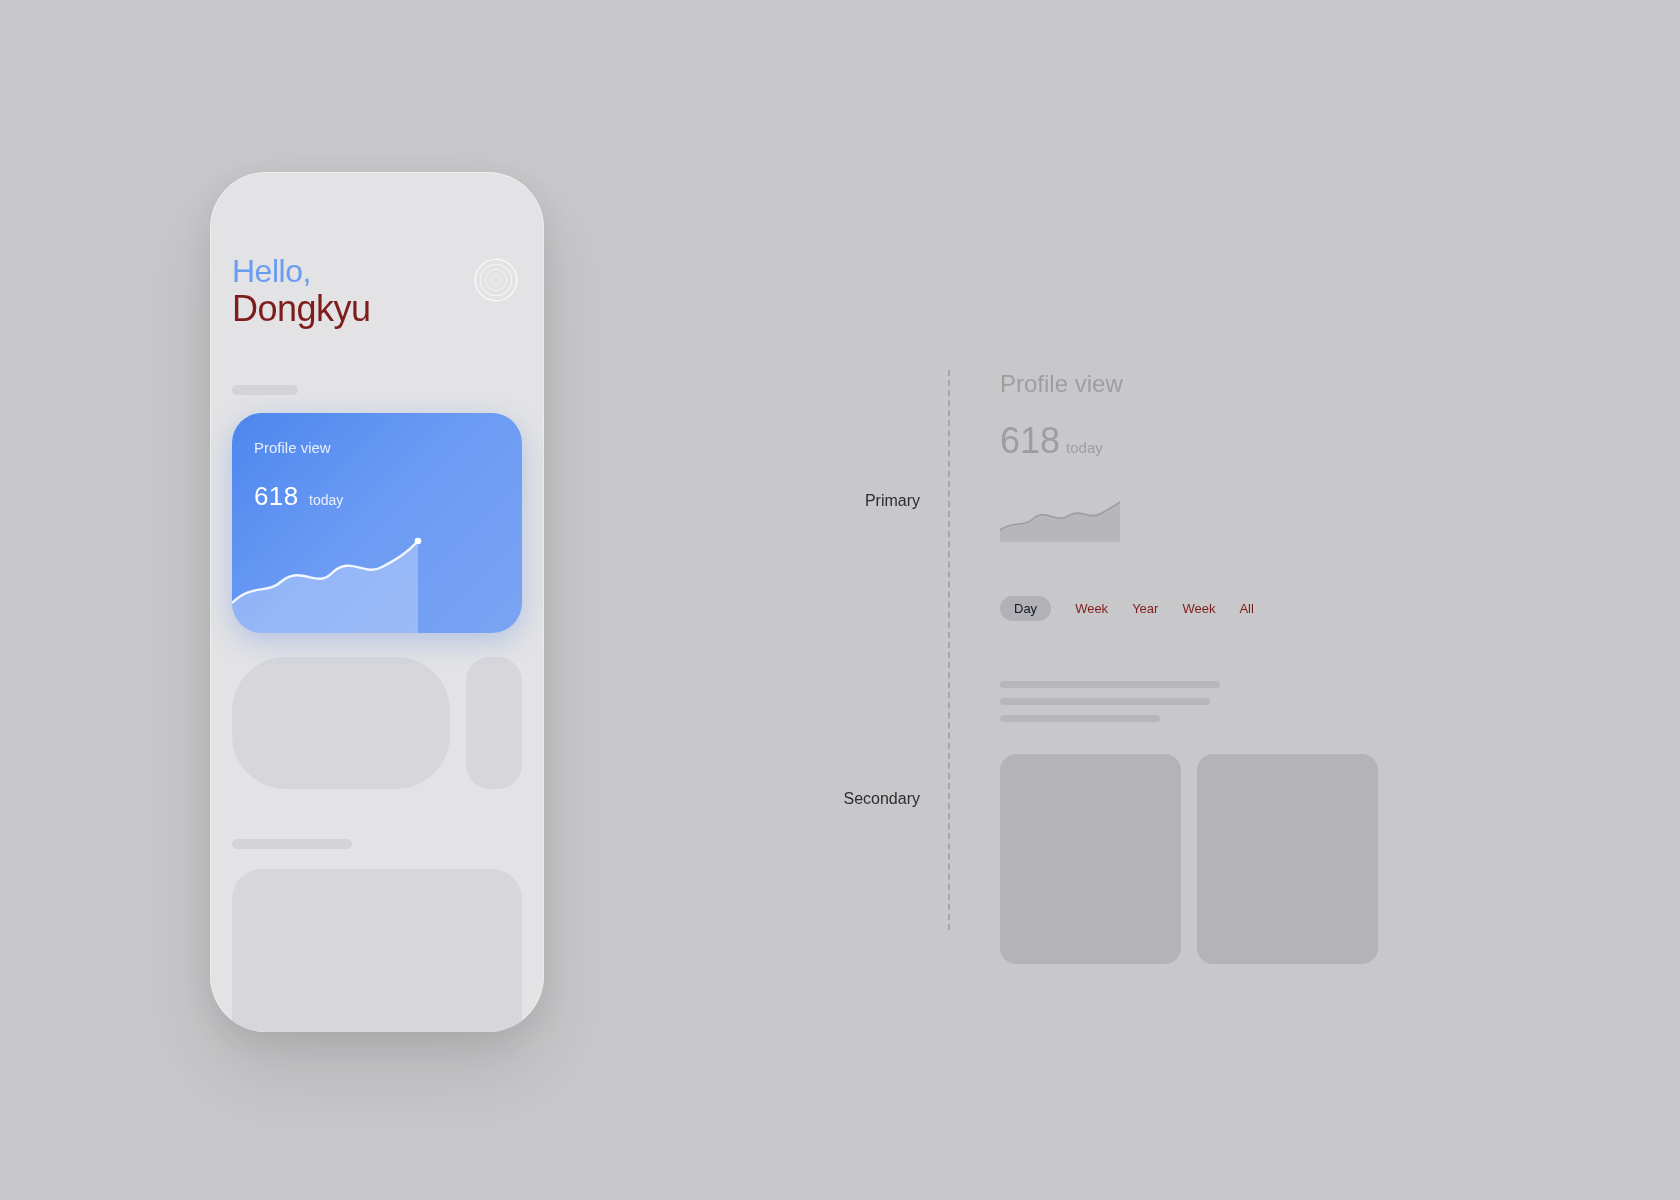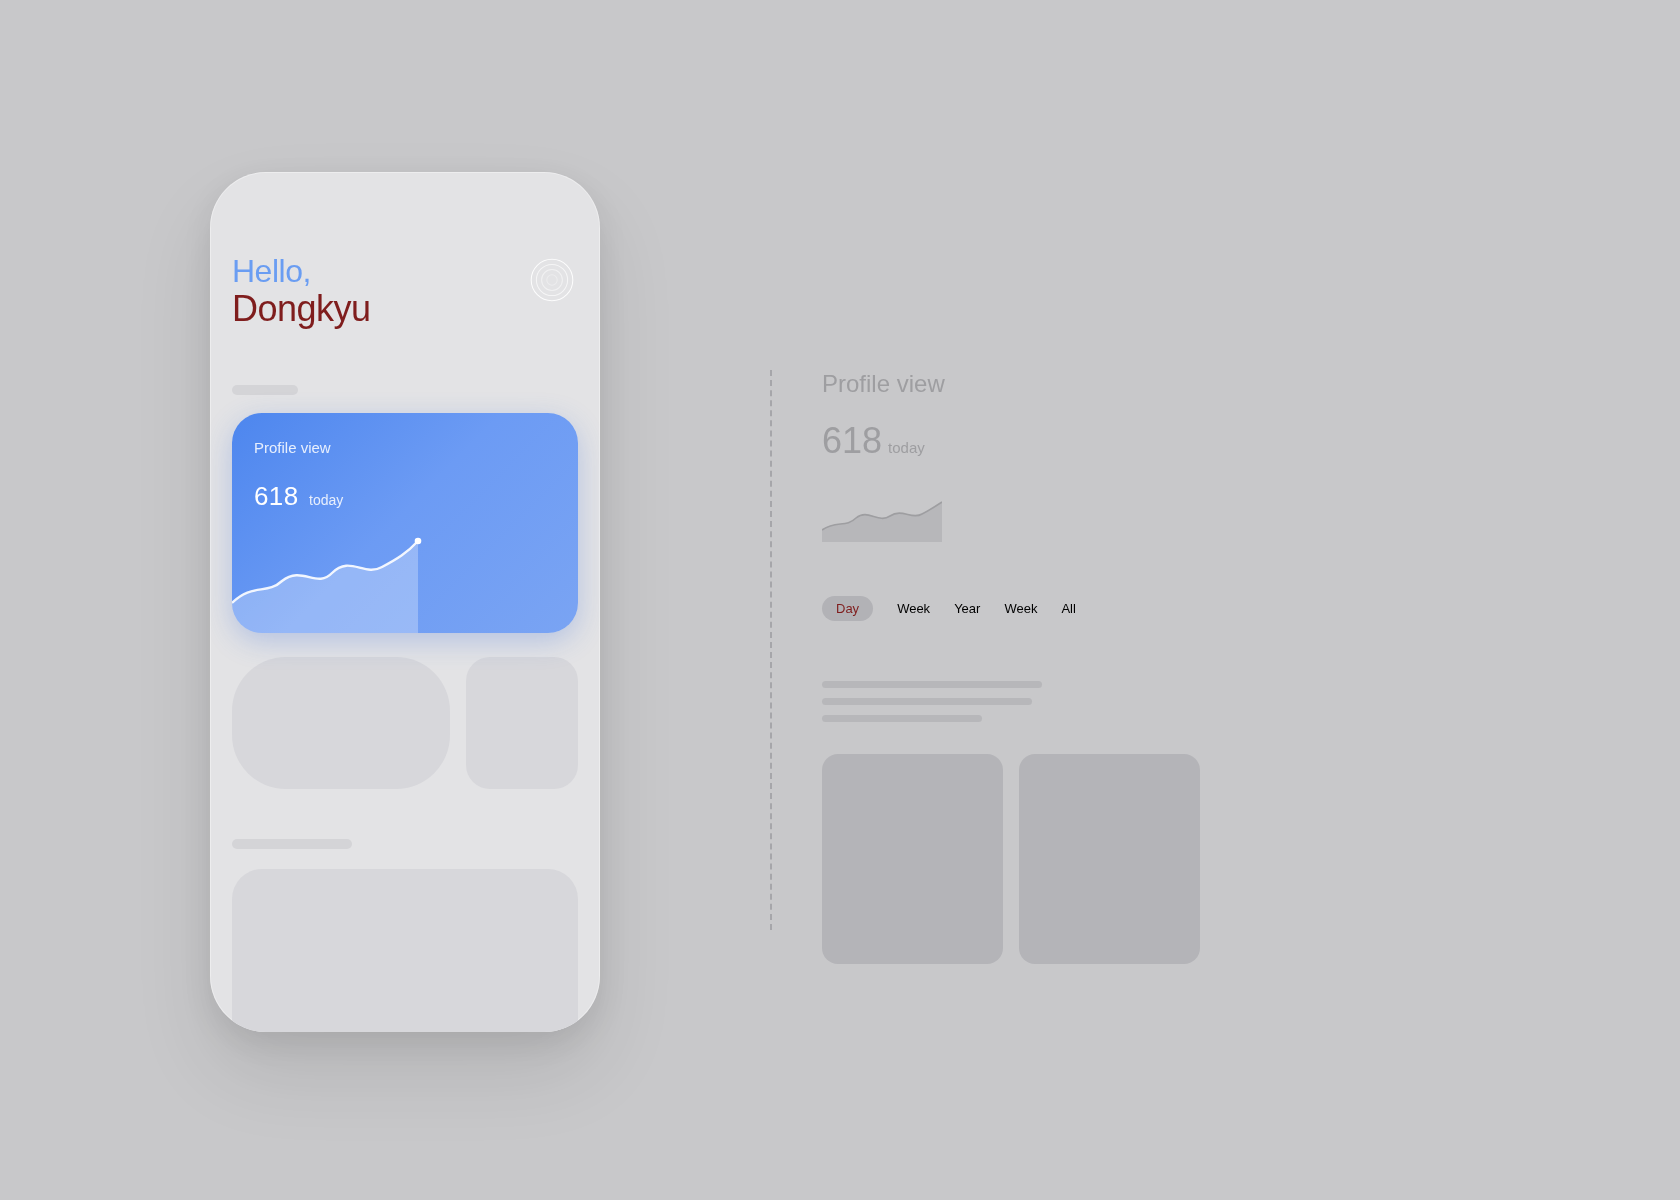--- a/index.html
+++ b/index.html
@@ -10,21 +10,21 @@
       font-family: -apple-system, BlinkMacSystemFont, 'Segoe UI', Helvetica, Arial, sans-serif;
       position: relative;
       overflow: hidden;
     }
 
     
     .phone {
       position: absolute;
       left: 210px;
       top: 172px;
-      width: 390px;
+      width: 334px;
       height: 860px;
       background: #e3e3e5;
       border-radius: 56px;
       box-shadow:
         0 40px 80px rgba(0,0,0,.10),
         0 10px 30px rgba(0,0,0,.08),
         inset 0 0 0 1px rgba(255,255,255,.35);
       overflow: hidden;
     }
     .phone-inner { padding: 82px 22px 22px; }
@@ -157,26 +157,26 @@
     .wire-spark {
       margin-top: 36px;
       width: 120px; height: 44px;
     }
 
     .wire-tabs {
       margin-top: 50px;
       display: flex; align-items: center; gap: 24px;
     }
     .wire-tab {
-      color: #000000;
+      color: #7f1d1d;
       font-size: 13px;
     }
     .wire-tab.active {
       background: #b2b2b6;
-      color: #7f1d1d;
+      color: #0f172a;
       padding: 5px 14px;
       border-radius: 14px;
     }
 
     .wire-lines { margin-top: 60px; }
     .wire-line {
       height: 7px; background: #b7b7ba; border-radius: 4px;
       margin-bottom: 10px;
     }
     .wire-line.l1 { width: 220px; }
@@ -236,20 +236,24 @@
     </div>
 
     <div class="small-pill-2"></div>
     <div class="big-block"></div>
 
   </div>
 </div>
 
 <div class="anno-wrap">
 
+  <div class="anno-labels">
+    <div class="lbl primary">Primary</div>
+    <div class="lbl secondary">Secondary</div>
+  </div>
 
   <div class="dashed-rail"></div>
 
   <div class="wire">
 
     <div class="wire-title">Profile view</div>
 
     <div class="wire-metric">
       <span class="value">618</span>
       <span class="qual">today</span>

